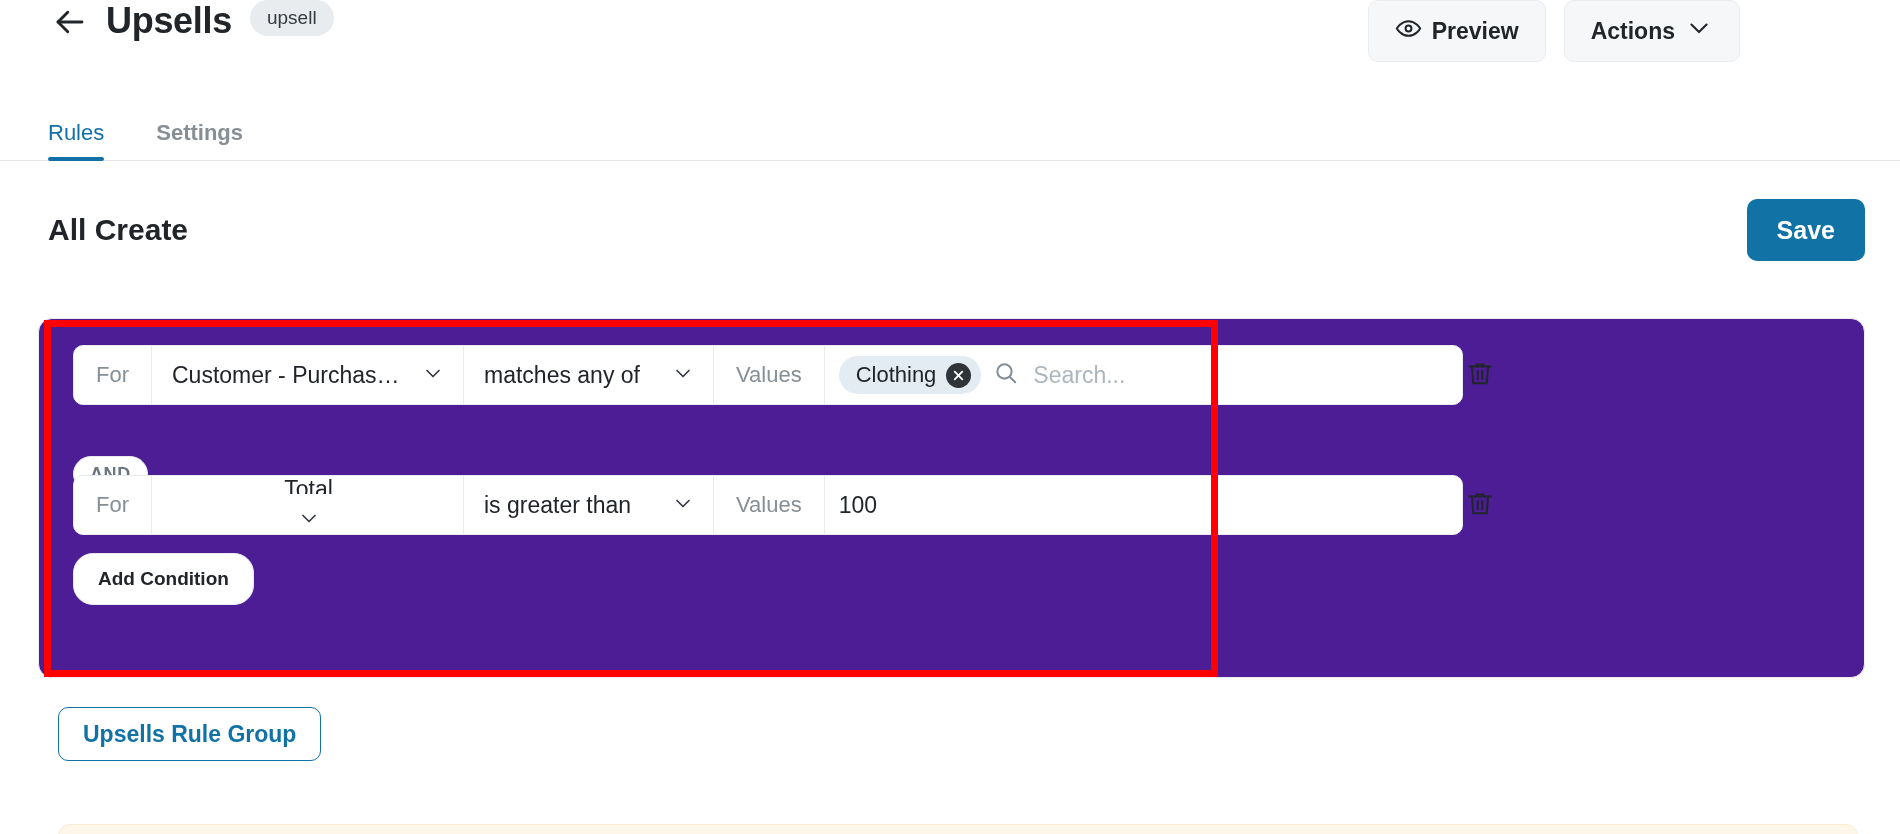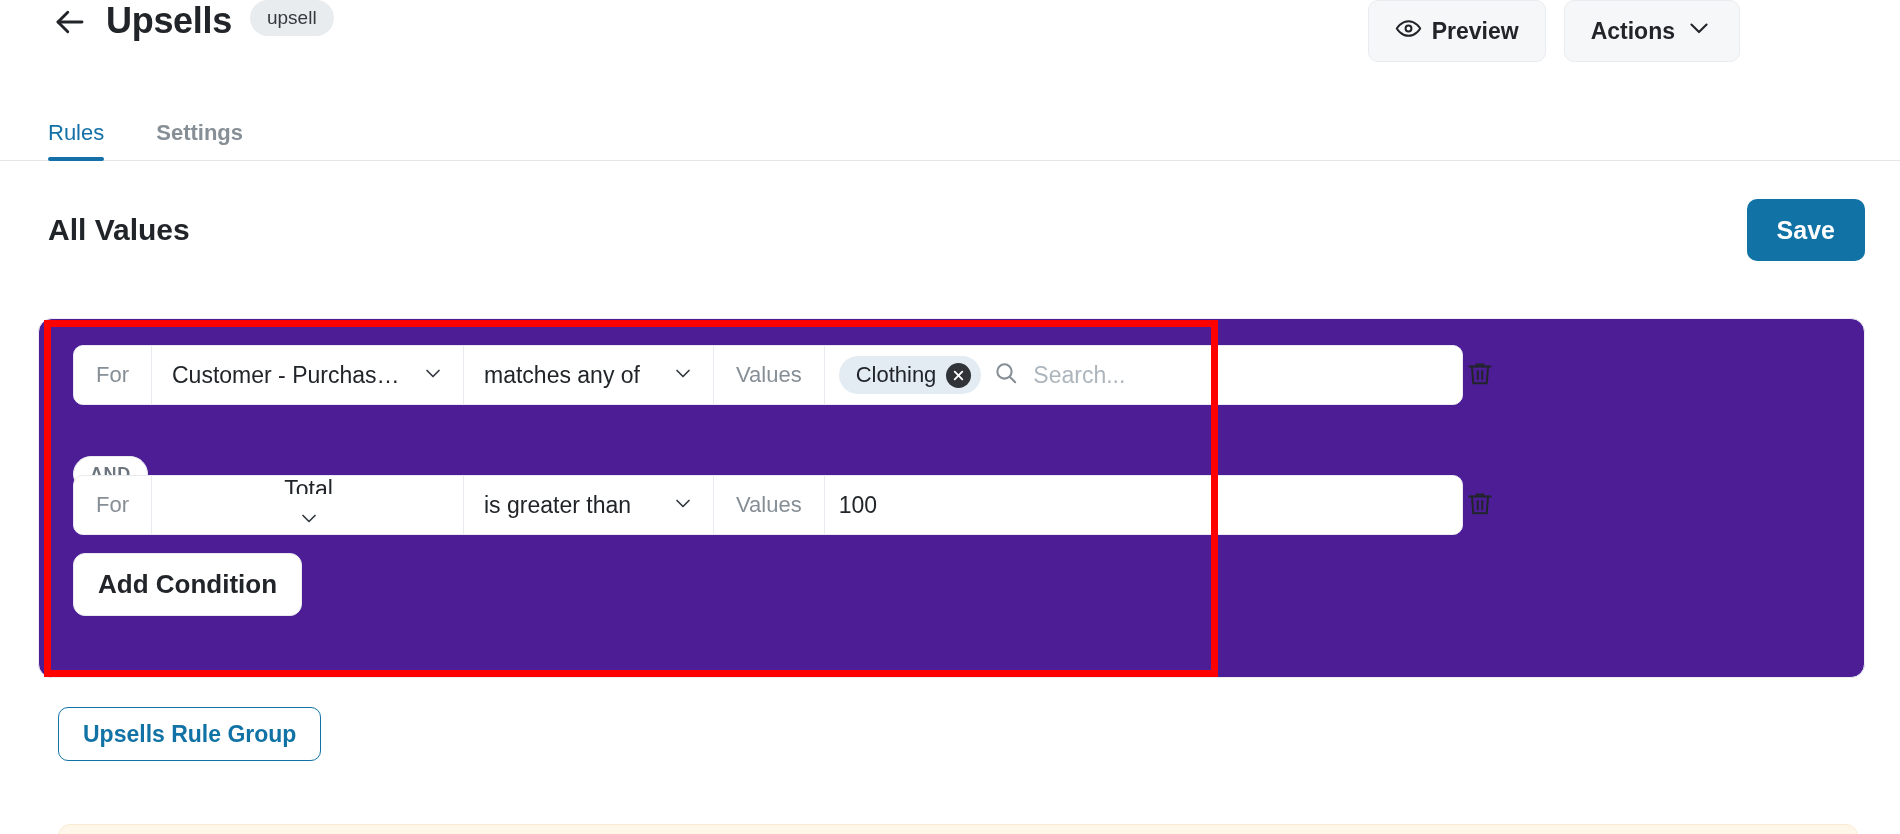--- a/index.html
+++ b/index.html
@@ -115,22 +115,22 @@
   .plain-value { font-size: 23px; color: #212529; text-align: right; }
 
   .and-badge {
     position: absolute; display: inline-flex; align-items: center; justify-content: center;
     background: #fff; border: 1px solid #e8eaef; border-radius: 999px;
     height: 36px; padding: 0 16px; font-size: 18px; font-weight: 700; color: #6c757d;
     letter-spacing: 0.6px;
   }
   .add-cond-btn {
     position: absolute; background: #fff; border: 1px solid #e8eaef;
-    border-radius: 12px; height: 63px; padding: 0 24px;
-    font-size: 26px; font-weight: 600; color: #212529; cursor: pointer;
+    border-radius: 20px; height: 52px; padding: 0 24px;
+    font-size: 19px; font-weight: 600; color: #212529; cursor: pointer;
   }
   .trash-btn {
     position: absolute; width: 46px; height: 46px; background: transparent;
     border: none; cursor: pointer; display:flex; align-items:center; justify-content:center;
   }
 
   .create-group-btn {
     position: absolute; left: 58px; top: 707px;
     background: #fff; border: 1px solid #1172a5; border-radius: 10px;
     height: 54px; padding: 0 24px;
@@ -189,21 +189,21 @@
       </span>
     </button>
   </div>
 
   <div class="tabs">
     <div class="tab active">Rules</div>
     <div class="tab">Settings</div>
   </div>
 
   <div class="section-row">
-    <div class="section-title">All Values</div>
+    <div class="section-title">All Create</div>
     <button class="save-btn">Save</button>
   </div>
 
   <div class="rules-panel">
 
     <div class="cond-row" style="left:34px; top:26px; width:1390px;">
       <div class="cond-group" style="width:1390px;">
         <div class="cell-label">For</div>
         <div class="select-cell" style="width:312px;">
           <span class="sel-text">Customer - Purchased Cat...</span>

